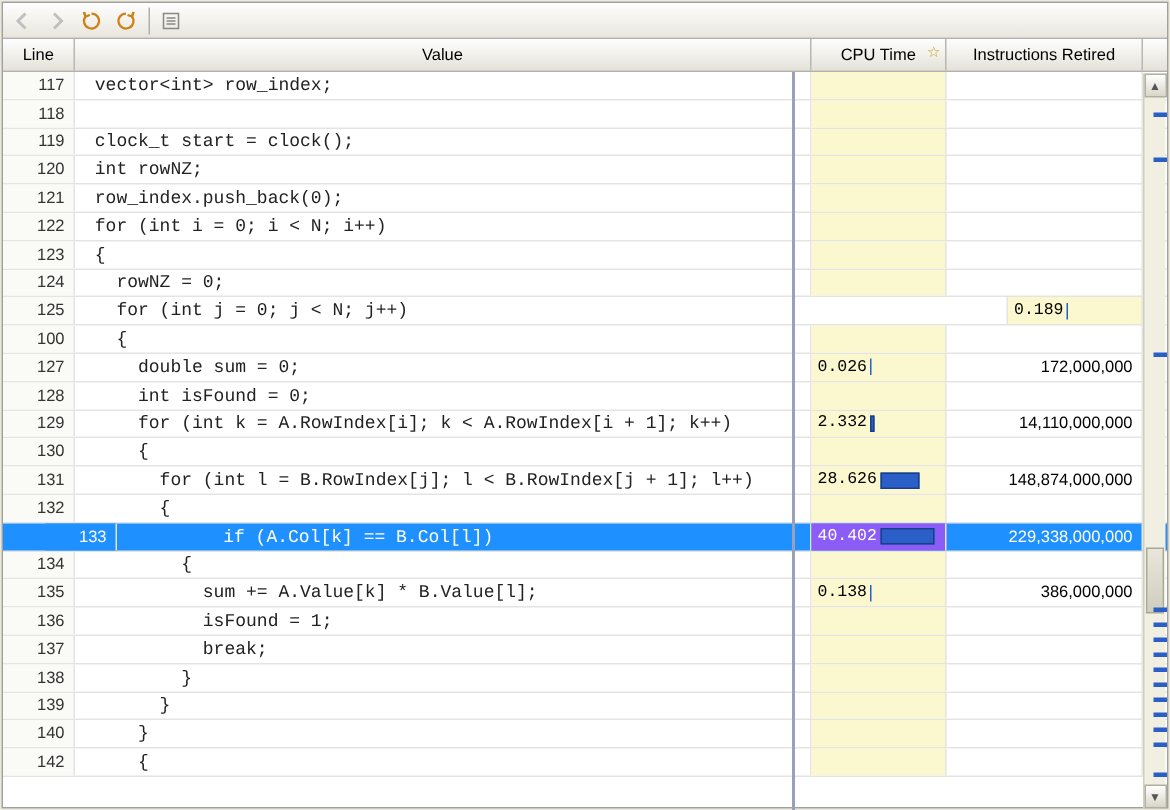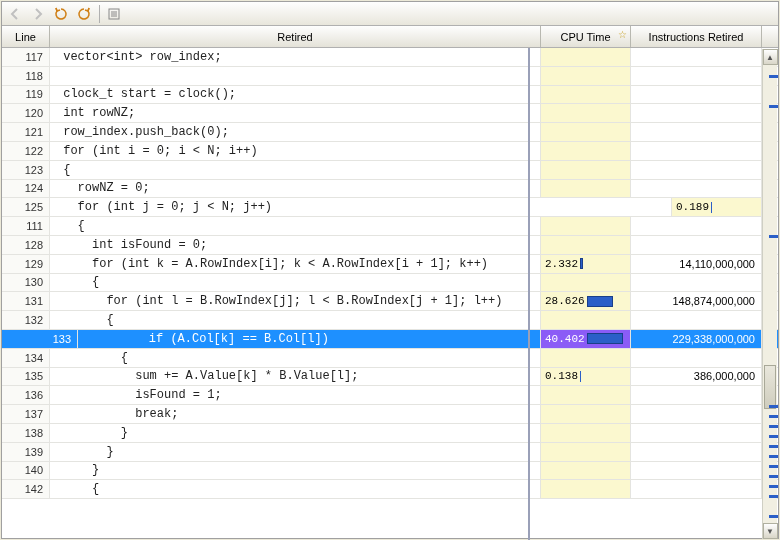--- a/index.html
+++ b/index.html
@@ -216,21 +216,21 @@
           <line x1="5" y1="10" x2="11" y2="10" stroke="#888"></line>
         </svg>
     </div>
   </div>
 
   <div class="header-row">
     <div class="hcol line">
         <span>Line</span>
       </div>
     <div class="hcol src">
-        <span>Retired</span>
+        <span>Value</span>
       </div>
     <div class="hcol cpu">
       <span>CPU Time</span>
       <span class="star">☆</span>
     </div>
     <div class="hcol ins">
         <span>Instructions Retired</span>
       </div>
     <div class="hcol sbgap"></div>
   </div>
@@ -295,24 +295,34 @@
       <div class="row">
         <div class="c c-line">125</div>
         <div class="c c-src">   for (int j = 0; j &lt; N; j++)</div>
         <div class="c c-cpu">
           <span>0.189</span>
           <span class="cpu-tick"></span>
         </div>
         <div class="c c-sbgap"></div>
       </div>
       <div class="row">
-        <div class="c c-line">111</div>
+        <div class="c c-line">100</div>
         <div class="c c-src">   {</div>
         <div class="c c-cpu"></div>
         <div class="c c-ins"></div>
+        <div class="c c-sbgap"></div>
+      </div>
+      <div class="row">
+        <div class="c c-line">127</div>
+        <div class="c c-src">     double sum = 0;</div>
+        <div class="c c-cpu">
+          <span>0.026</span>
+          <span class="cpu-tick"></span>
+        </div>
+        <div class="c c-ins">172,000,000</div>
         <div class="c c-sbgap"></div>
       </div>
       <div class="row">
         <div class="c c-line">128</div>
         <div class="c c-src">     int isFound = 0;</div>
         <div class="c c-cpu"></div>
         <div class="c c-ins"></div>
         <div class="c c-sbgap"></div>
       </div>
       <div class="row">

